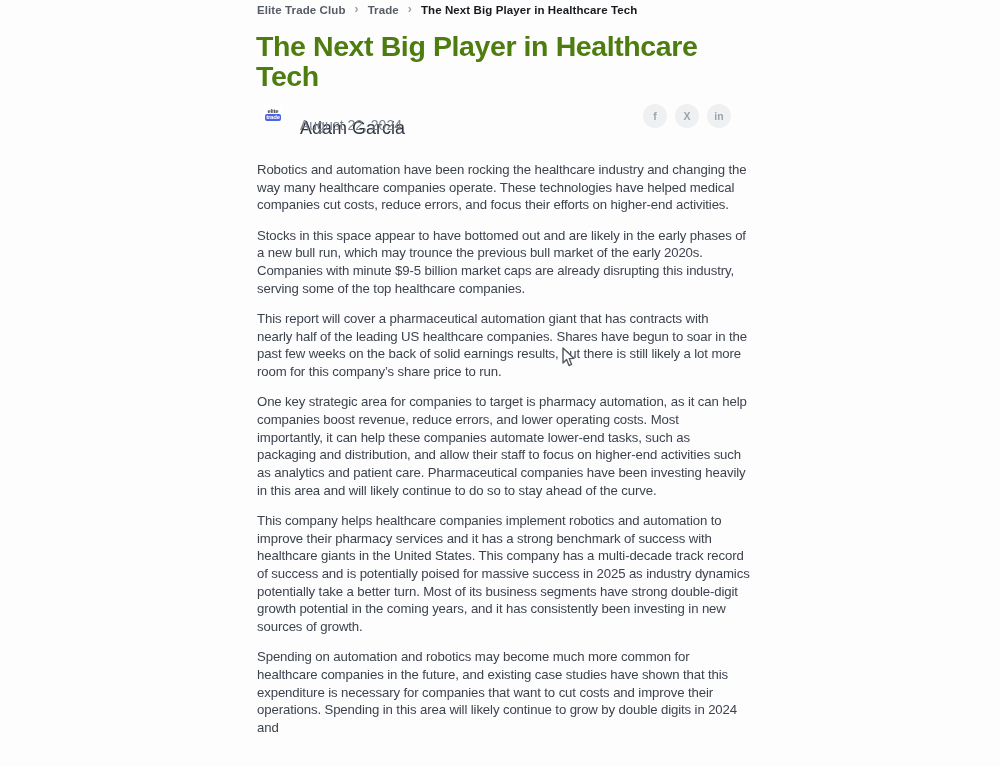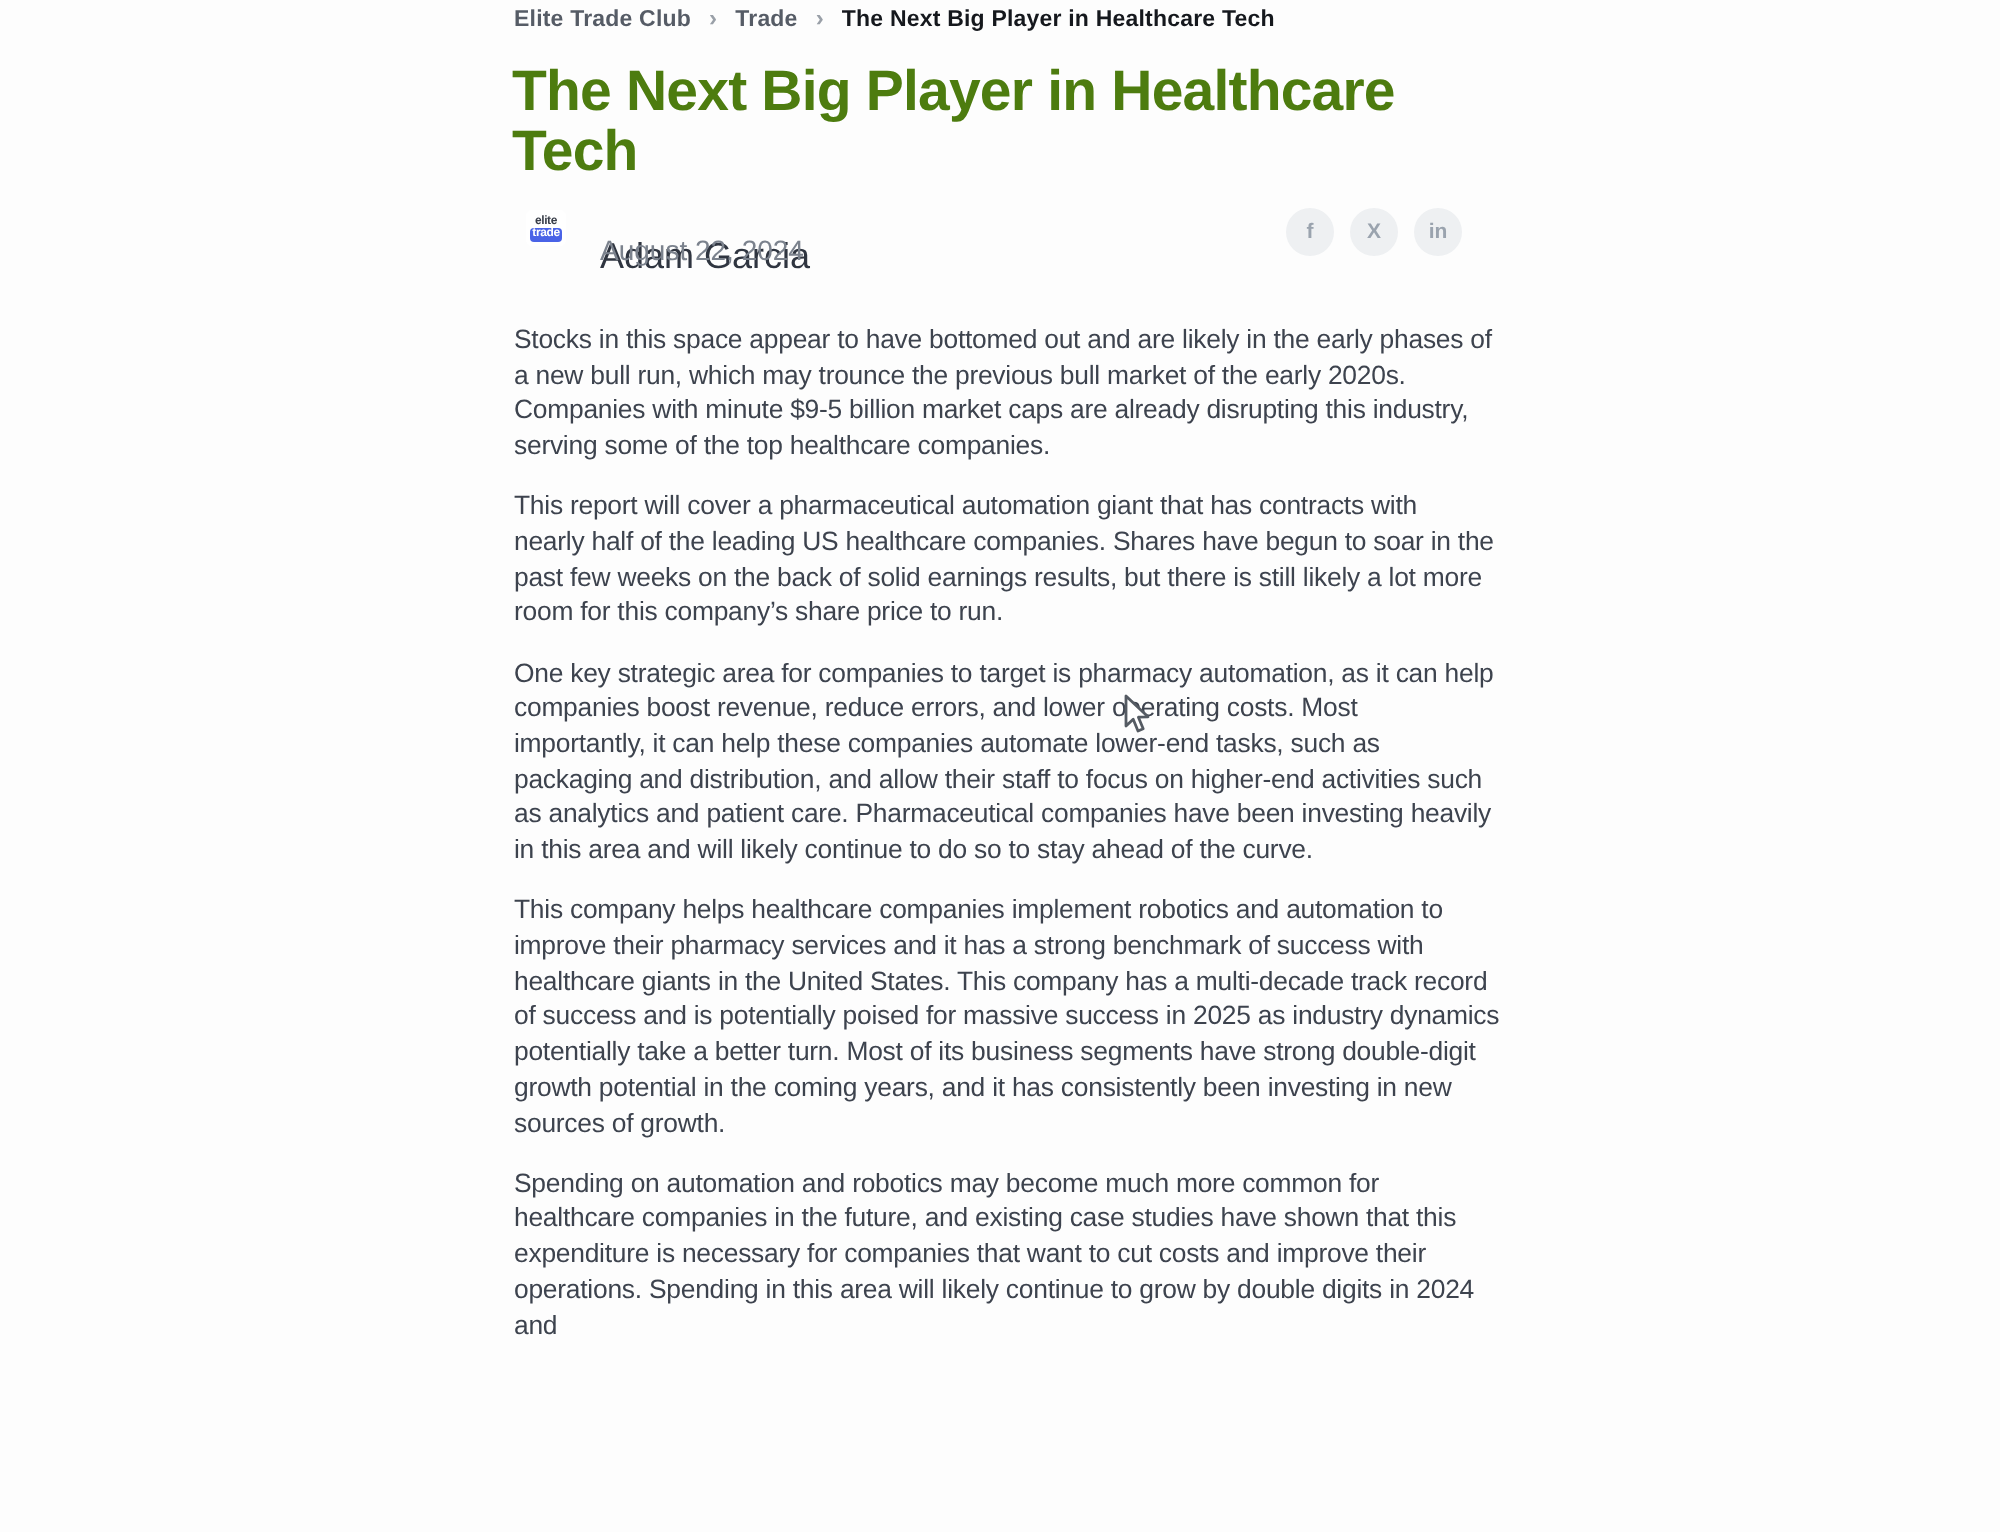--- a/index.html
+++ b/index.html
@@ -118,20 +118,23 @@
     </button>
     <button class="share-btn">
       <span>X</span>
     </button>
     <button class="share-btn">
       <span>in</span>
     </button>
   </div>
 
   <div class="article-body">
+    <p>Robotics and automation have been rocking the healthcare industry and changing the
+way many healthcare companies operate. These technologies have helped medical
+companies cut costs, reduce errors, and focus their efforts on higher-end activities.</p>
     <p>Stocks in this space appear to have bottomed out and are likely in the early phases of
 a new bull run, which may trounce the previous bull market of the early 2020s.
 Companies with minute $9-5 billion market caps are already disrupting this industry,
 serving some of the top healthcare companies.</p>
     <p>This report will cover a pharmaceutical automation giant that has contracts with
 nearly half of the leading US healthcare companies. Shares have begun to soar in the
 past few weeks on the back of solid earnings results, but there is still likely a lot more
 room for this company’s share price to run.</p>
     <p>One key strategic area for companies to target is pharmacy automation, as it can help
 companies boost revenue, reduce errors, and lower operating costs. Most

